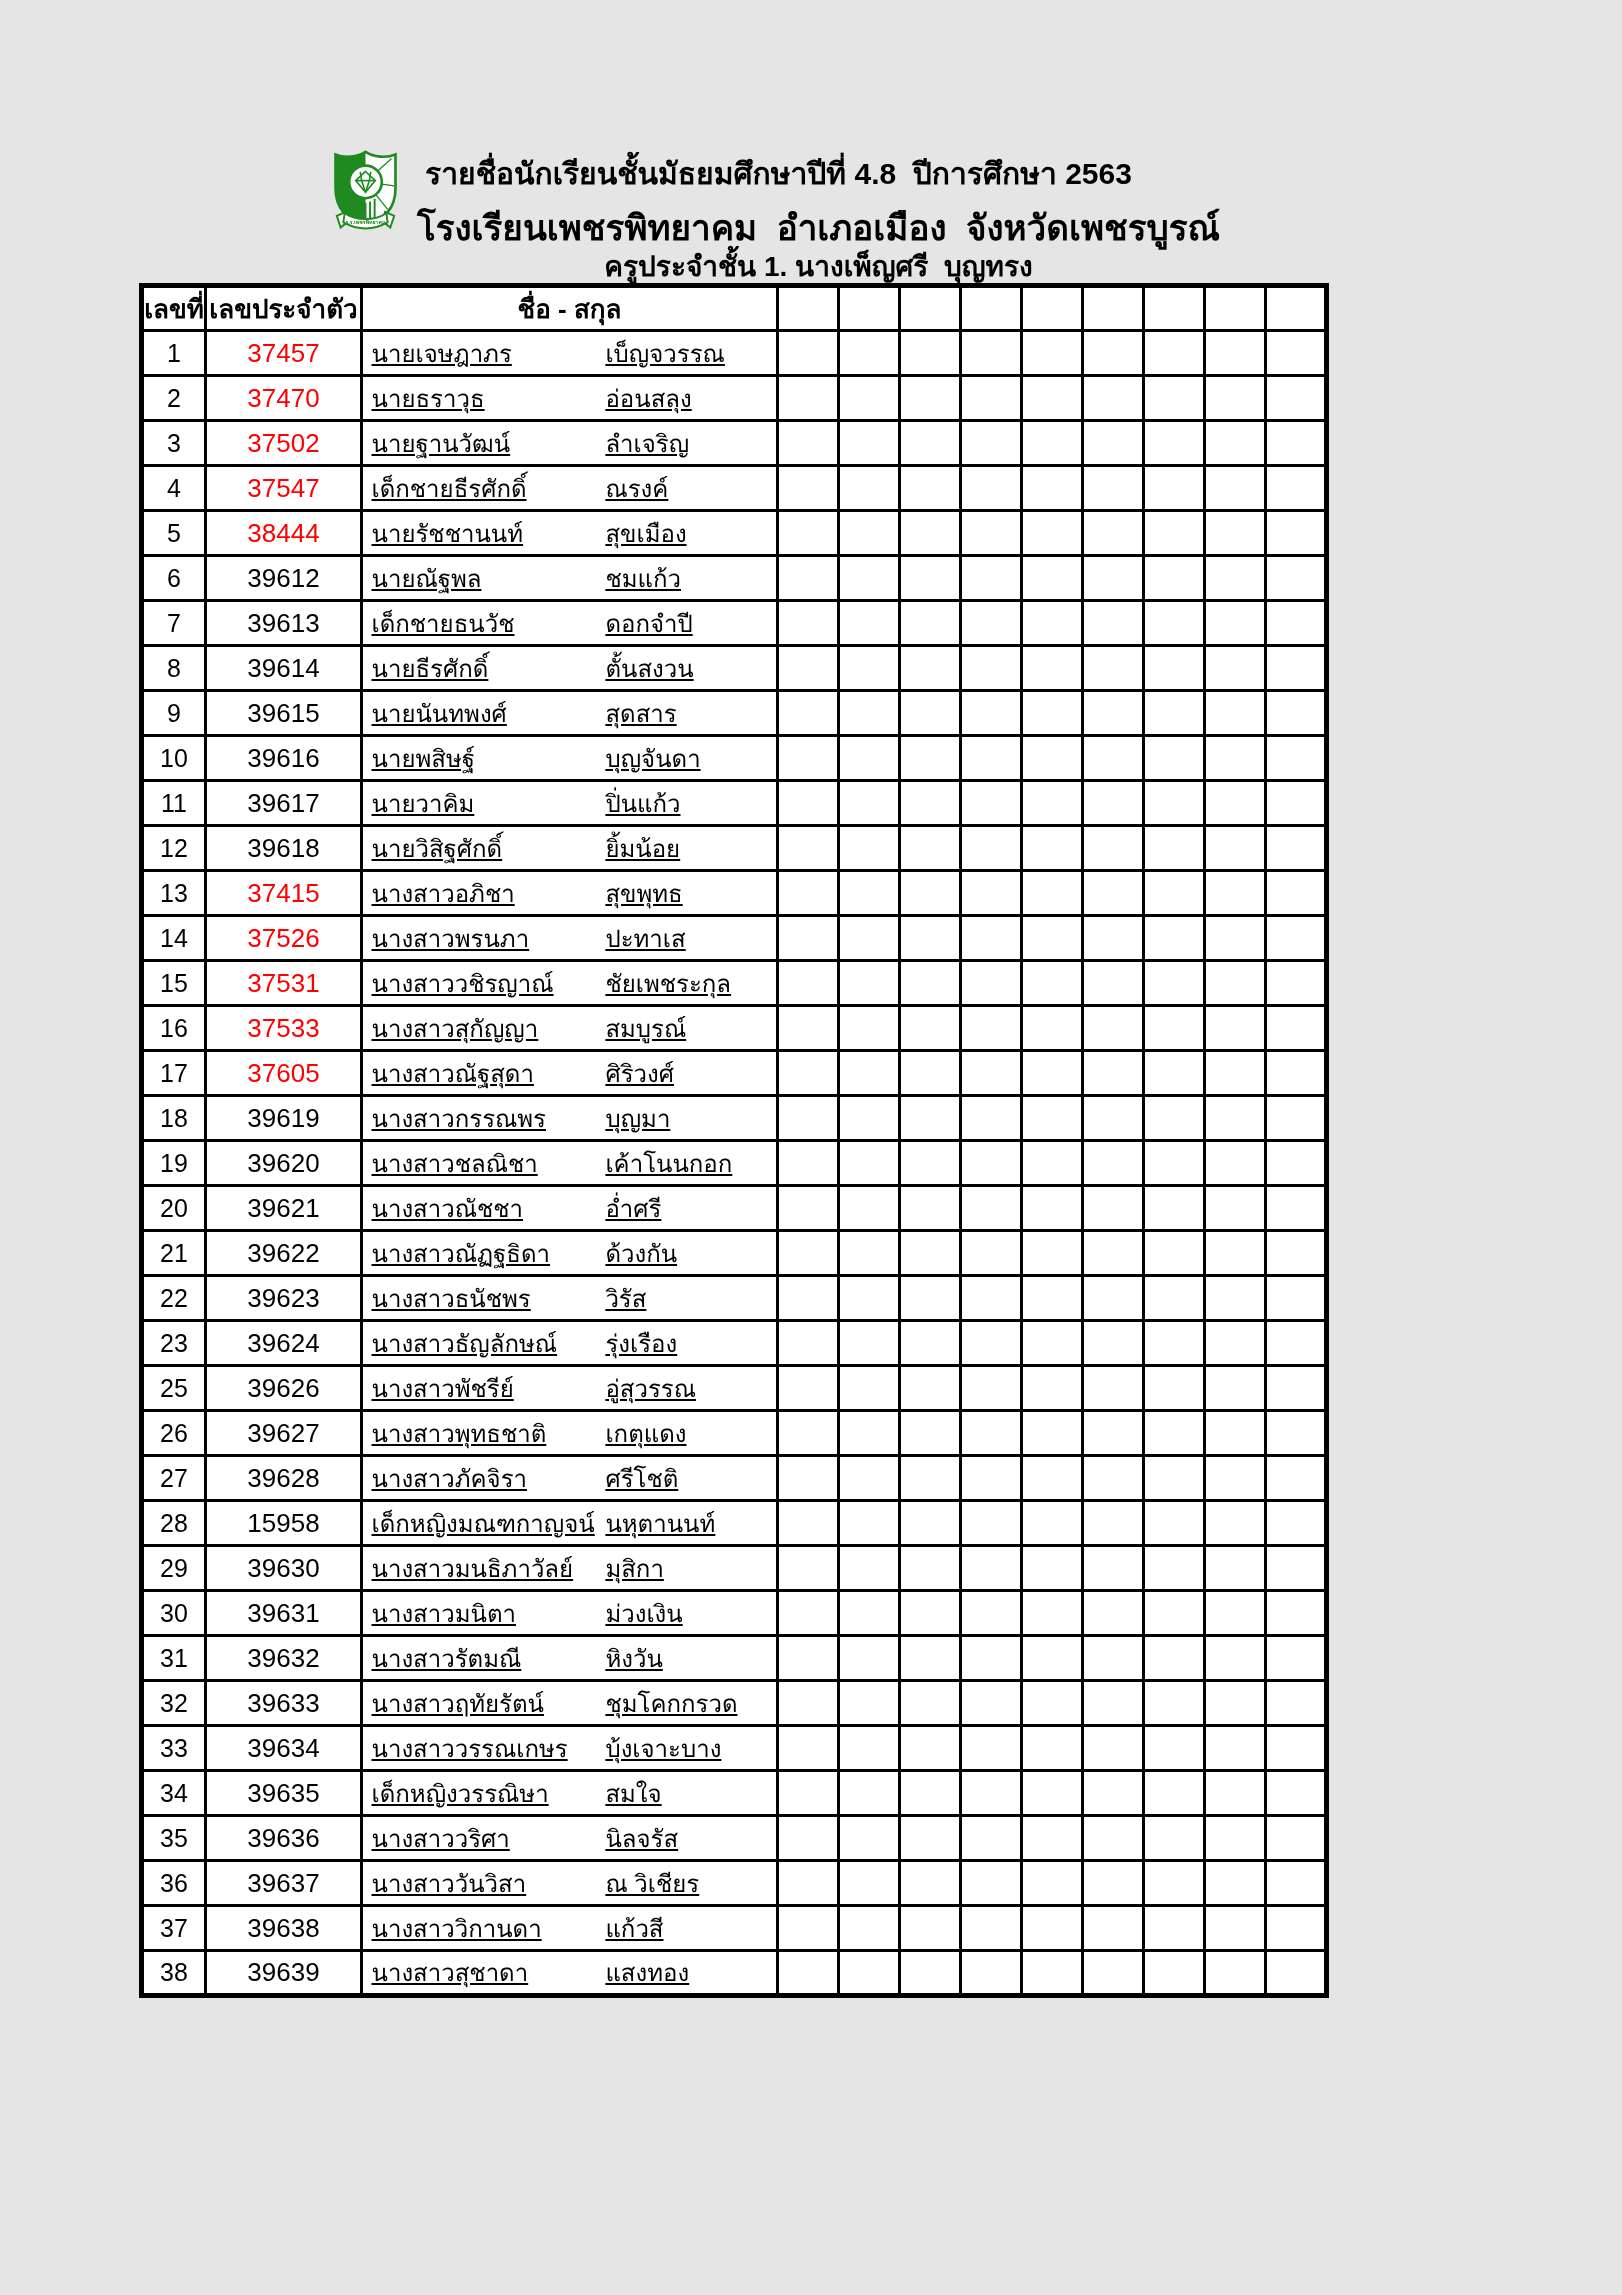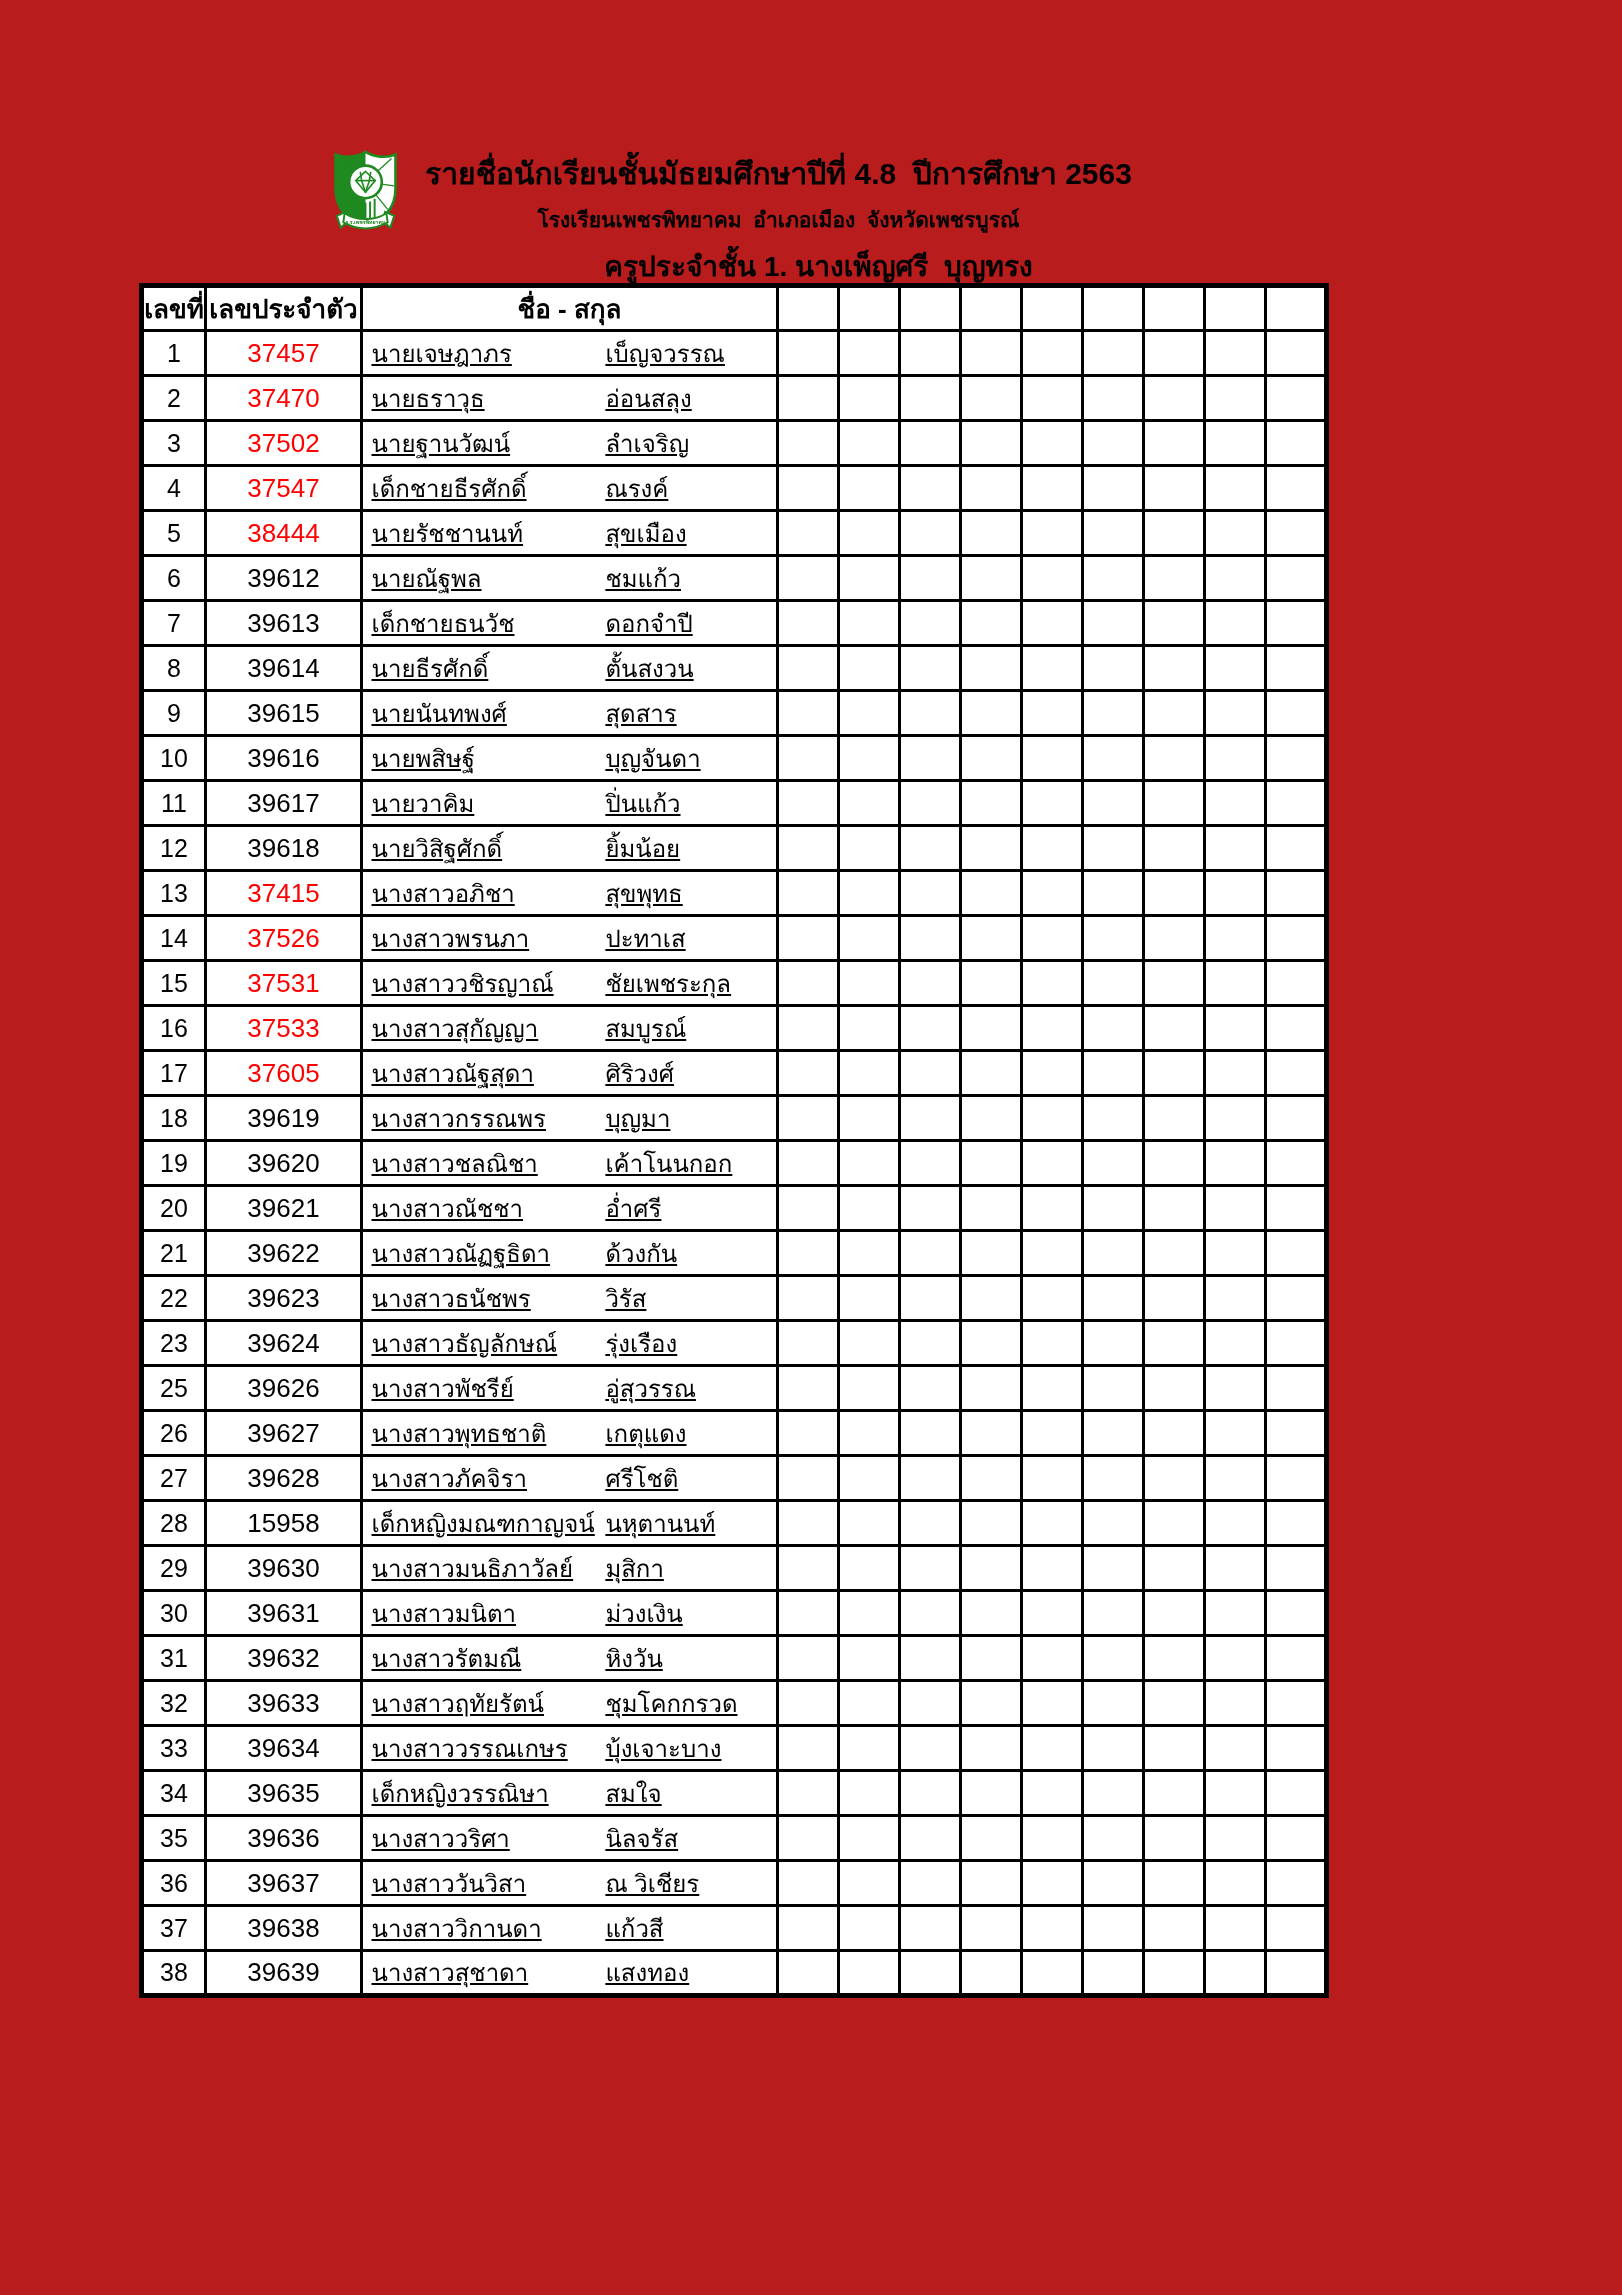--- a/index.html
+++ b/index.html
@@ -1,31 +1,31 @@
 <!DOCTYPE html>
 <html style="font-size:10.5px"><head>
 <meta charset="utf-8">
 <style>
   html,body{margin:0;padding:0;background:#888;}
   .page{
     position:relative;
     width:1623px;height:2295px;
-    background:#b91c1c;
+    background:#e5e5e5;
     font-family:"Liberation Sans","DejaVu Sans",sans-serif;
     overflow:hidden;
   }
   
   .crest{position:absolute;left:330px;top:148px;width:71px;height:90px;}
   .titleline{
     position:absolute;left:0;width:1557px;
     text-align:center;font-weight:bold;color:#000;
     white-space:pre;line-height:1.2;
   }
   .t1{top:156px;font-size:30px;}
-  .t2{top:207px;font-size:21px;}
+  .t2{top:207px;font-size:35px;margin-left:40px;}
   .t3{top:250px;font-size:28px;margin-left:40px;}
   
   table.roster{
     position:absolute;left:139px;top:283px;
     width:1186px;
     border-collapse:collapse;
     table-layout:fixed;
     border:5.2px solid #000;
     background:#fff;
     padding-left:42px;

